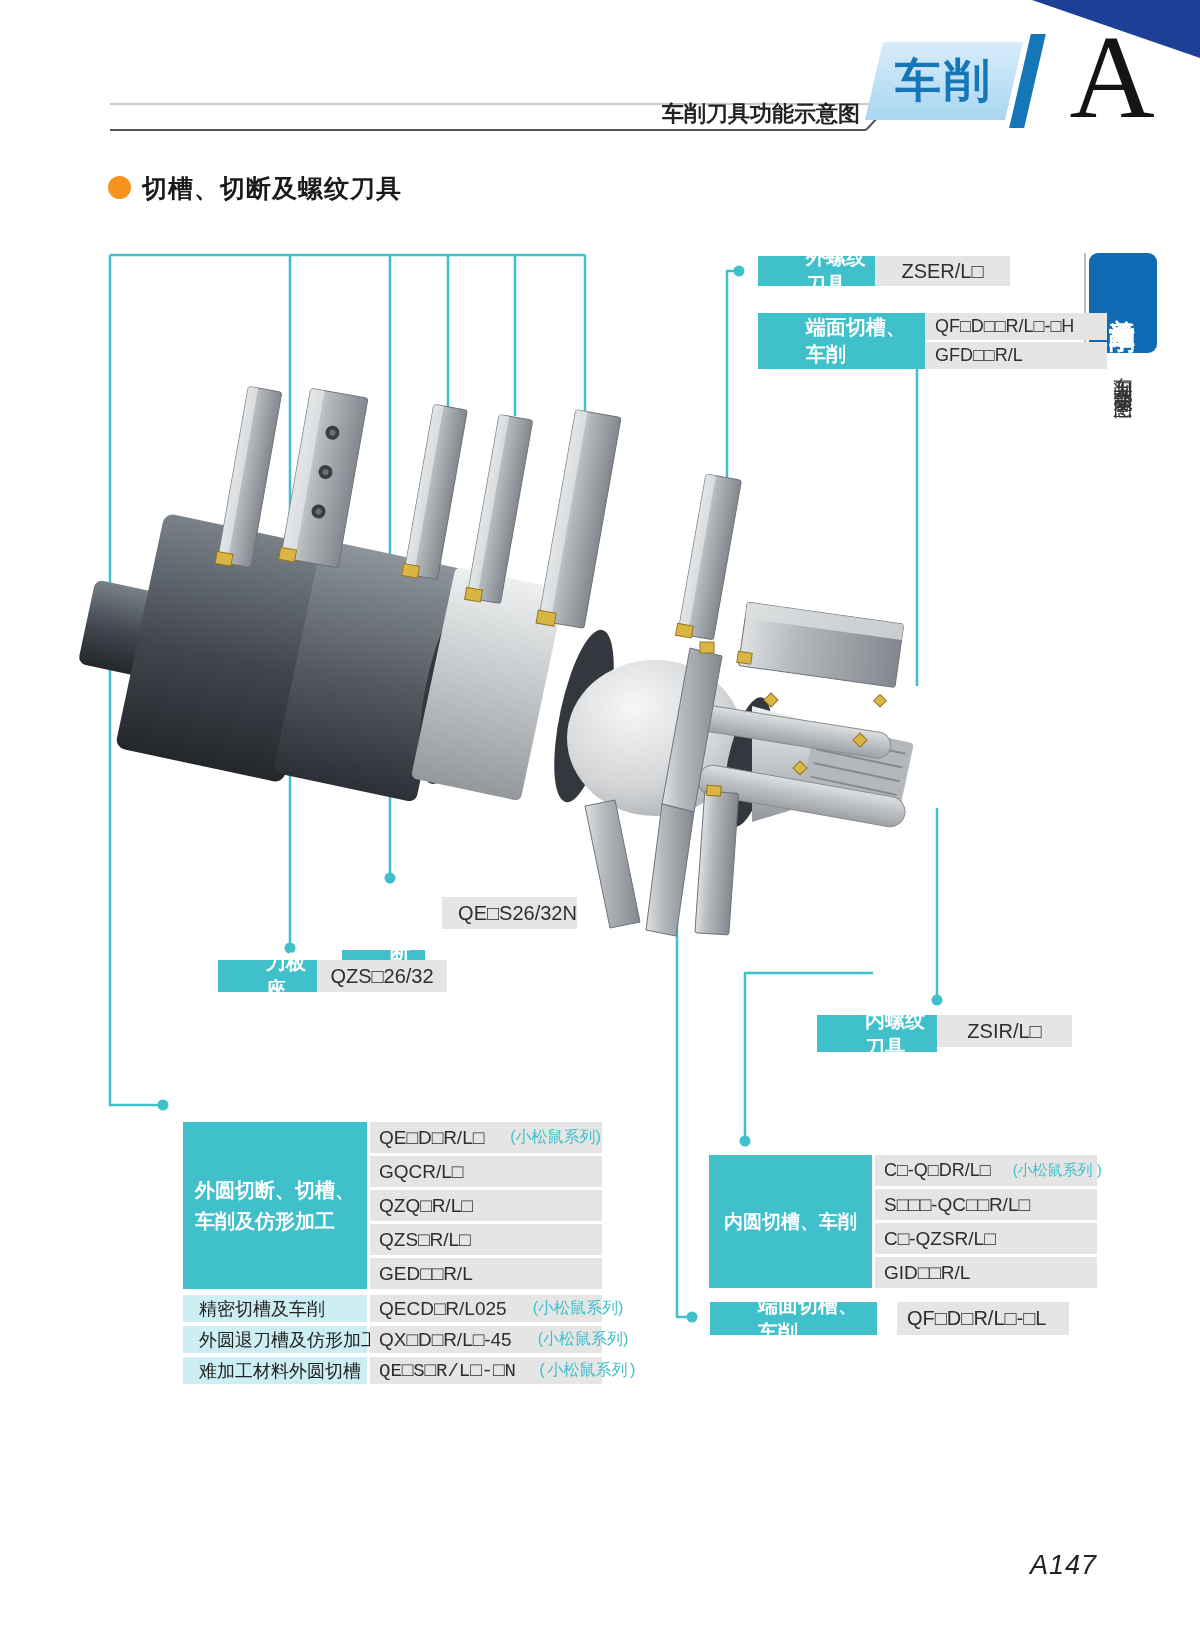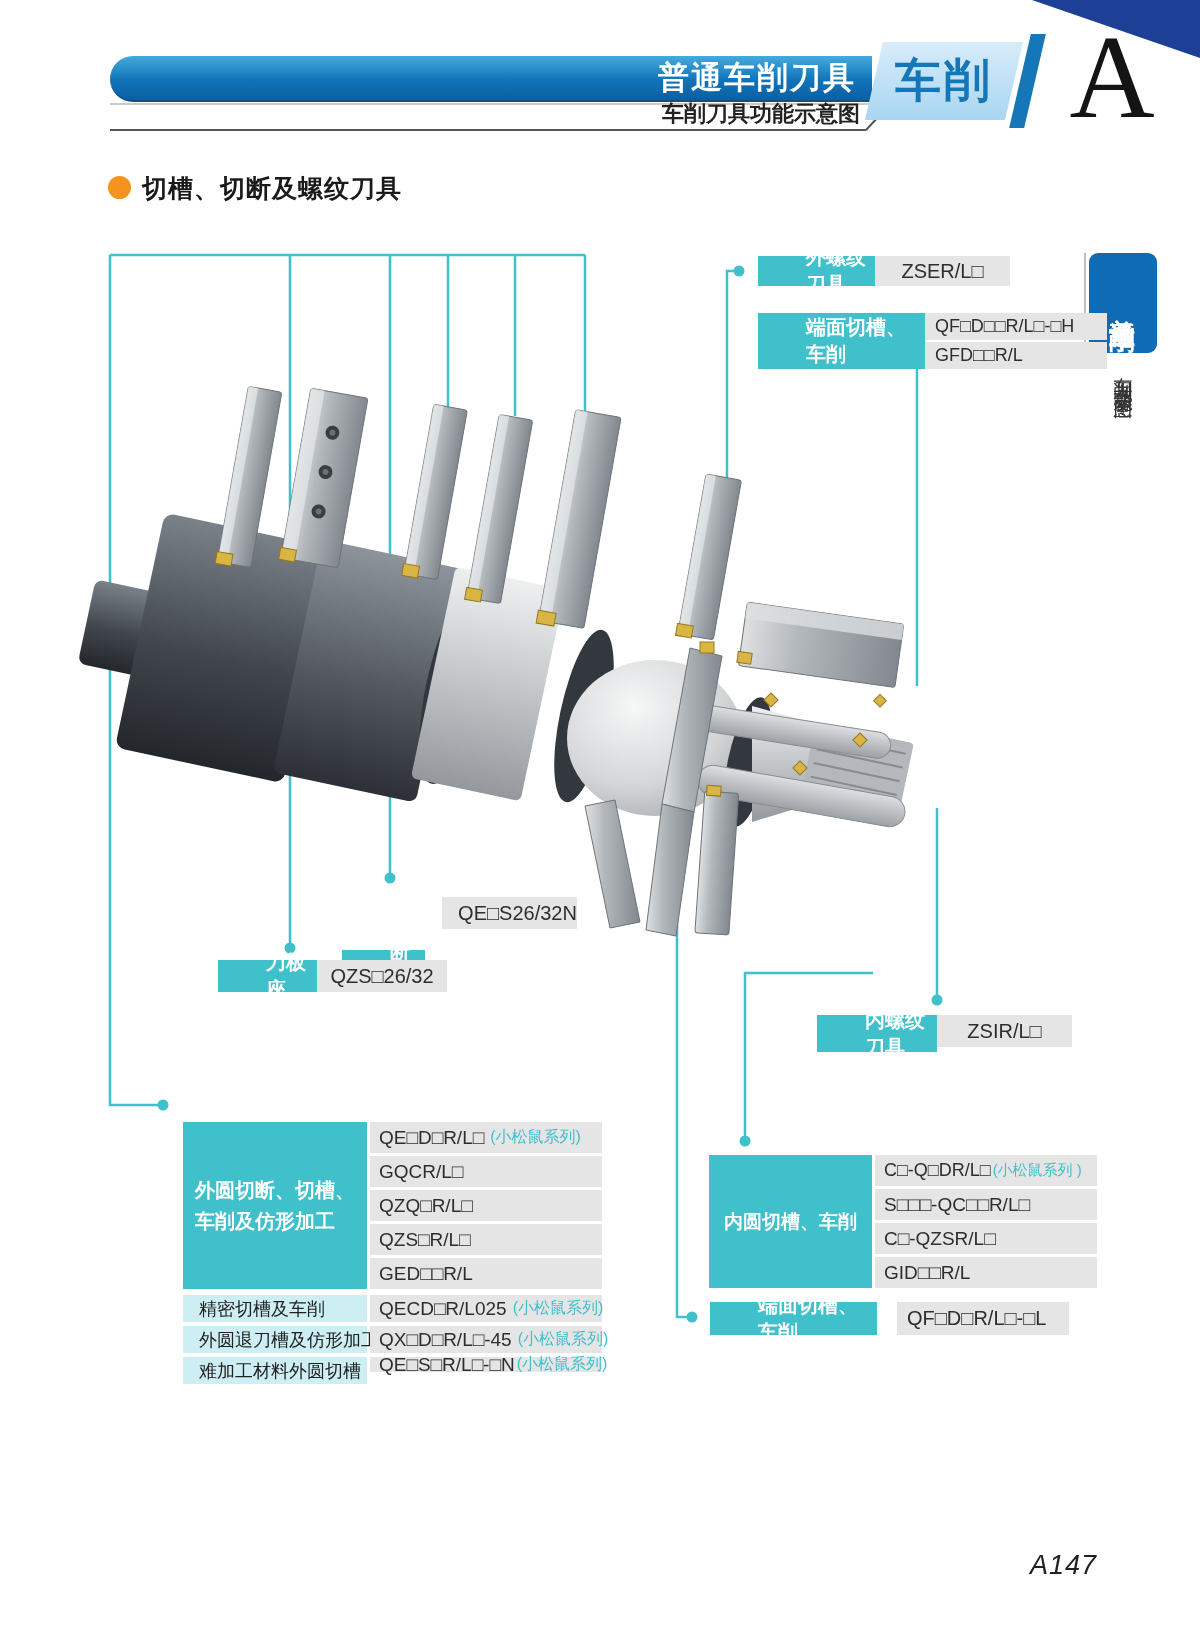--- a/index.html
+++ b/index.html
@@ -43,21 +43,21 @@
          display:flex; align-items:center; justify-content:center; white-space:nowrap; z-index:2; }
   .val.left { justify-content:flex-start; padding-left:10px; }
   .note { color:#3fc0ca; margin-left:6px; font-size:16px; }
   .code { white-space:nowrap; }
 
   
   .group-cell { background:#3fc0ca; color:#fff; font-weight:bold; font-size:20px; line-height:1.55;
                 display:flex; align-items:center; justify-content:center; text-align:left;
                 white-space:pre-line; z-index:2; }
   .row-val { background:#e5e5e5; color:#2e2e2e; font-size:19px; display:flex; align-items:center;
-             padding-left:9px; white-space:nowrap; z-index:2; }
+             padding-left:9px; white-space:nowrap; z-index:2;gap:20px; }
   .row-lbl { background:#cdeef2; color:#222; font-size:18px; display:flex; align-items:center;
              padding-left:16px; white-space:nowrap; z-index:2; }
 
   .footer-page { left:1030px; top:1550px; width:140px; font-size:27px; font-style:italic; color:#222; letter-spacing:1px; }
 
   svg.artwork { position:absolute; left:0; top:0; z-index:1; }
 </style>
 </head>
 <body>
 
@@ -212,23 +212,20 @@
       <circle cx="290" cy="948" r="5.5"></circle>
       <circle cx="390" cy="878" r="5.5"></circle>
       <circle cx="739" cy="271" r="5.5"></circle>
       <circle cx="937" cy="1000" r="5.5"></circle>
       <circle cx="745" cy="1141" r="5.5"></circle>
       <circle cx="692" cy="1317" r="5.5"></circle>
     </g>
   </svg>
 
   <div class="abs corner-band"></div>
-  <div class="abs banner">
-    <span class="banner-title">普通车削刀具</span>
-  </div>
   <div class="abs tab-slant">
     <span>车削</span>
   </div>
   <div class="abs slash"></div>
   <div class="abs big-a">A</div>
   <div class="abs subtitle">车削刀具功能示意图</div>
 
   <div class="abs bullet"></div>
   <div class="abs section-title">切槽、切断及螺纹刀具</div>
 
@@ -281,21 +278,21 @@
   <div class="abs row-val" style="left:370px;top:1295px;width:232px;height:27px;">
     <span class="code">QECD□R/L025</span>
     <span class="note">(小松鼠系列)</span>
   </div>
   <div class="abs row-lbl" style="left:183px;top:1326px;width:184px;height:27px;">外圆退刀槽及仿形加工</div>
   <div class="abs row-val" style="left:370px;top:1326px;width:232px;height:27px;">
     <span class="code">QX□D□R/L□-45</span>
     <span class="note">(小松鼠系列)</span>
   </div>
   <div class="abs row-lbl" style="left:183px;top:1357px;width:184px;height:27px;">难加工材料外圆切槽</div>
-  <div class="abs row-val" style="left:370px;top:1357px;width:232px;height:15px;">
+  <div class="abs row-val" style="left:370px;top:1357px;width:232px;height:27px;font-family:Liberation Mono, monospace;">
     <span class="code">QE□S□R/L□-□N</span>
     <span class="note" style="margin-left:2px;">(小松鼠系列)</span>
   </div>
 
   <div class="abs group-cell" style="left:709px;top:1155px;width:163px;height:133px;font-size:19px;">内圆切槽、车削</div>
   <div class="abs row-val" style="left:875px;top:1155px;width:222px;height:31px;font-size:18px;">
     <span class="code">C□-Q□DR/L□</span>
     <span class="note" style="margin-left:2px;font-size:15px;">(小松鼠系列 )</span>
   </div>
   <div class="abs row-val" style="left:875px;top:1189px;width:222px;height:31px;">

